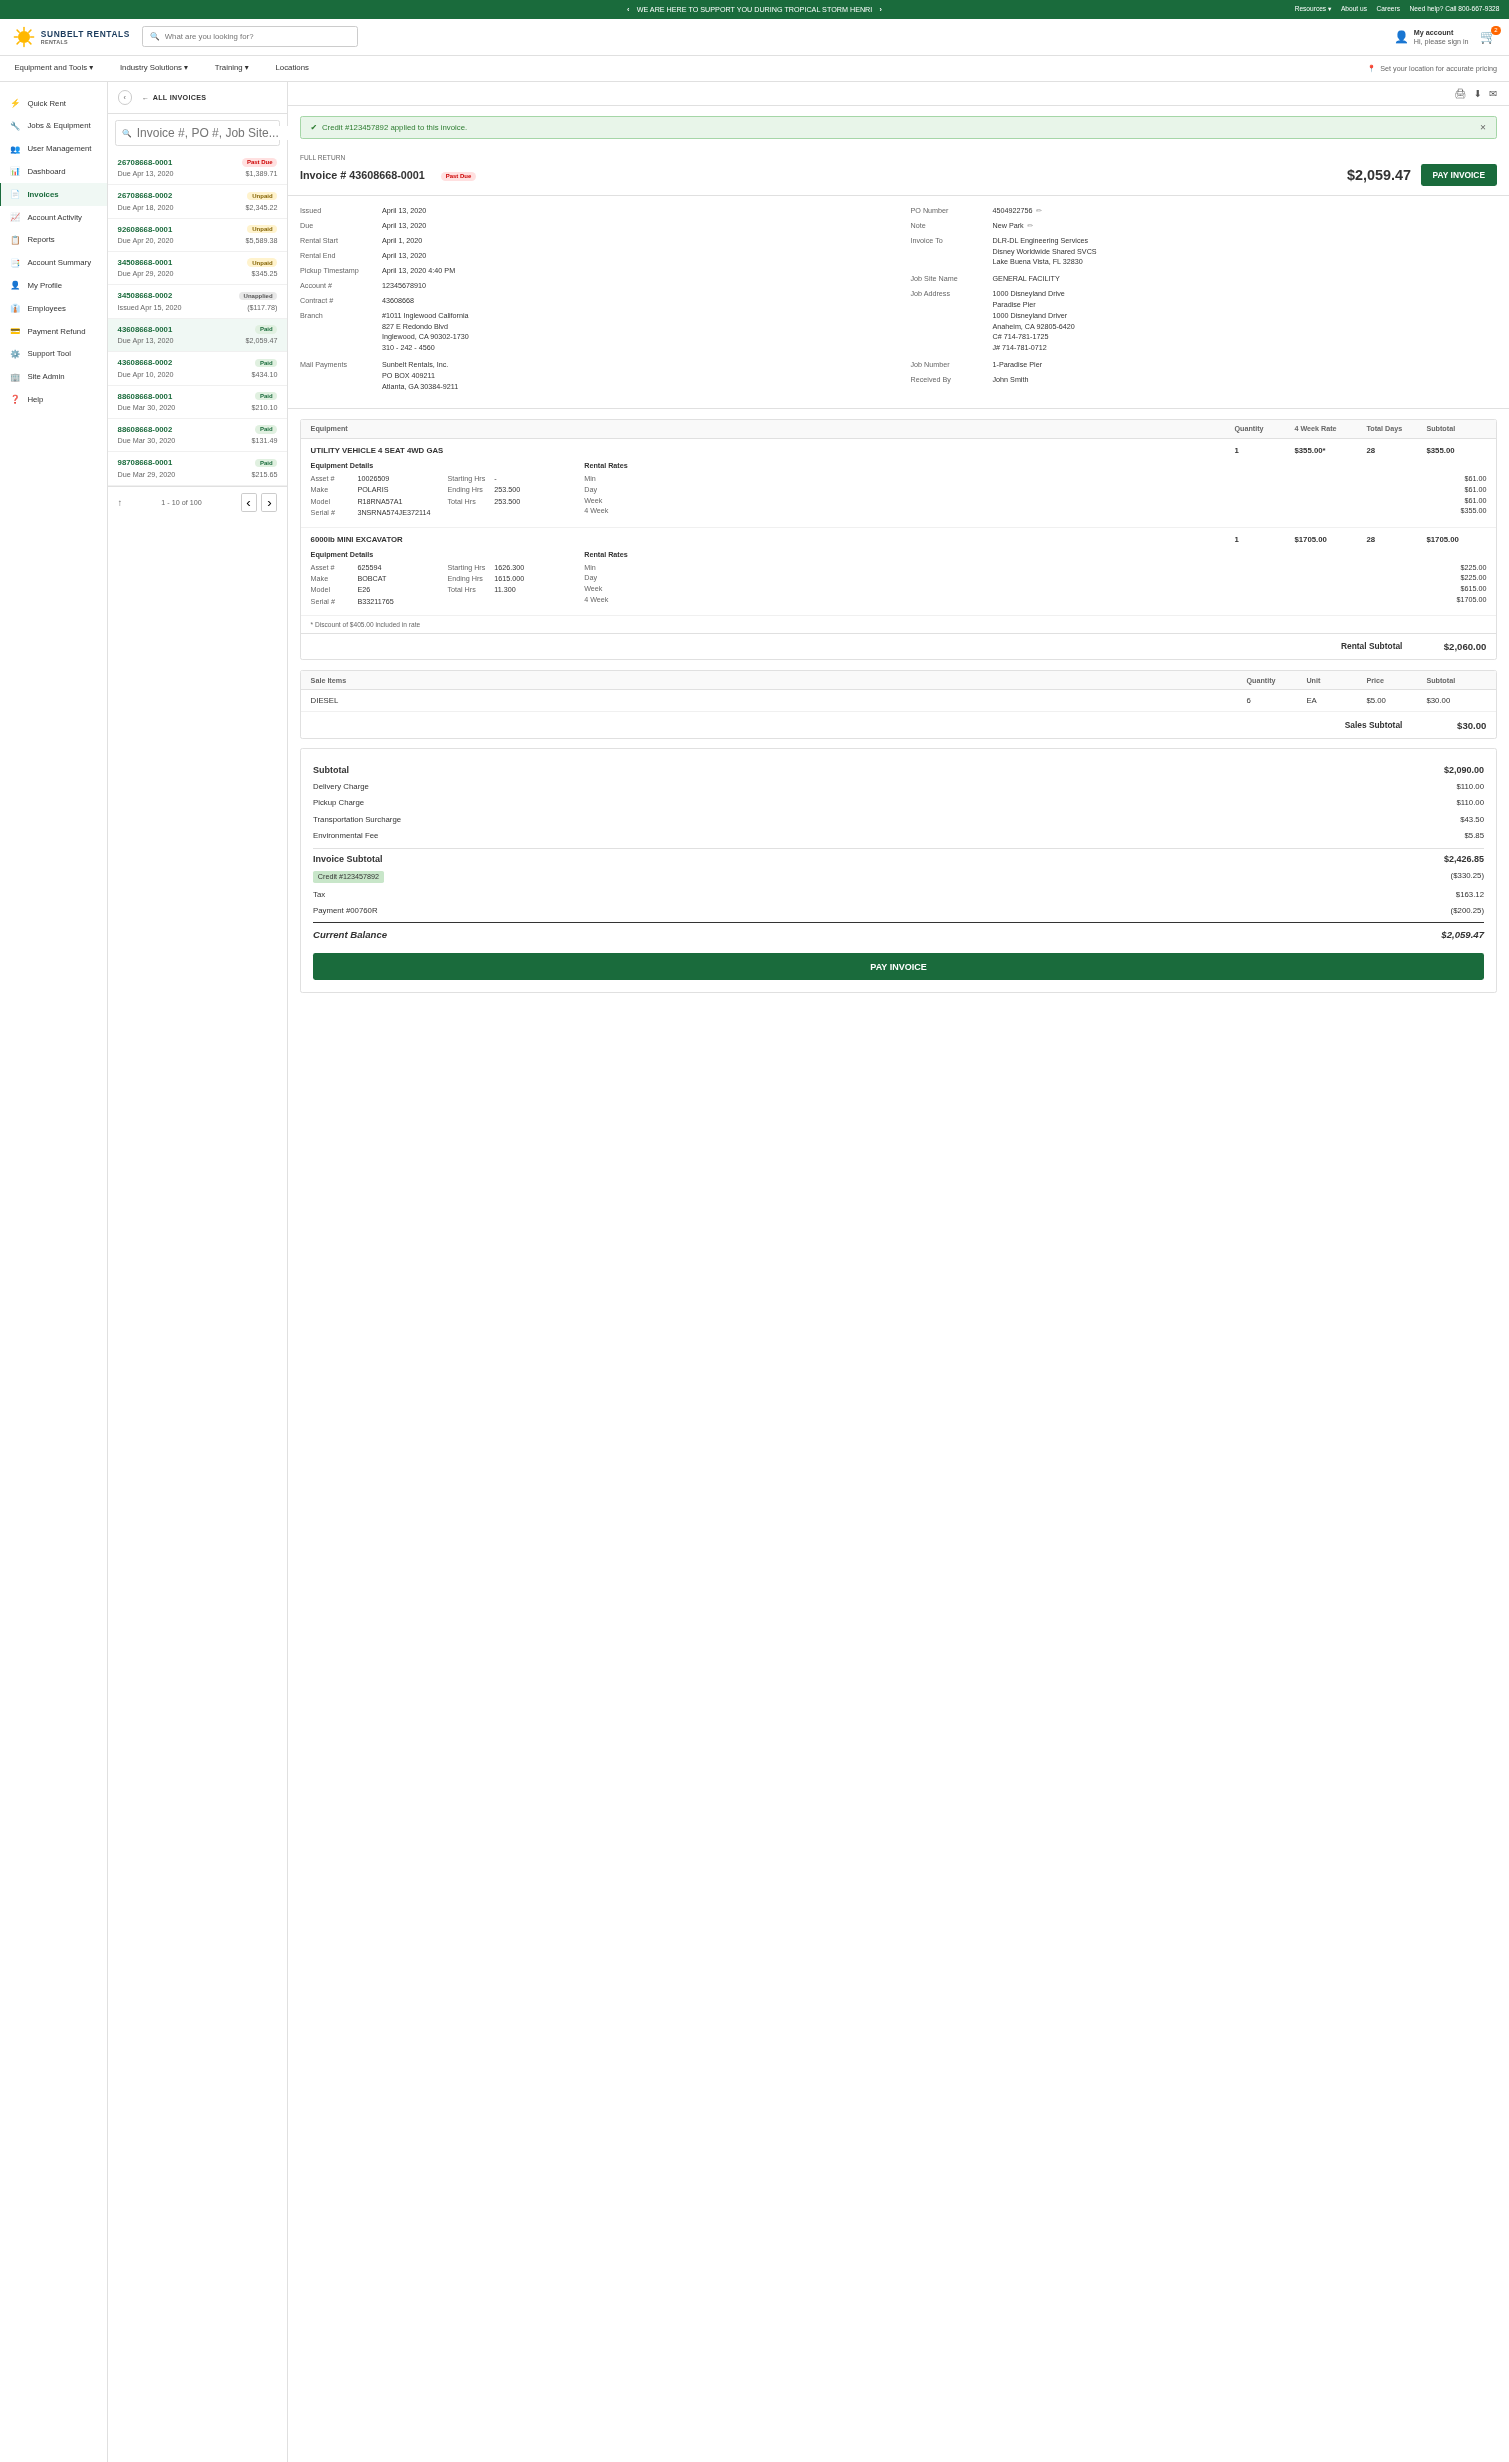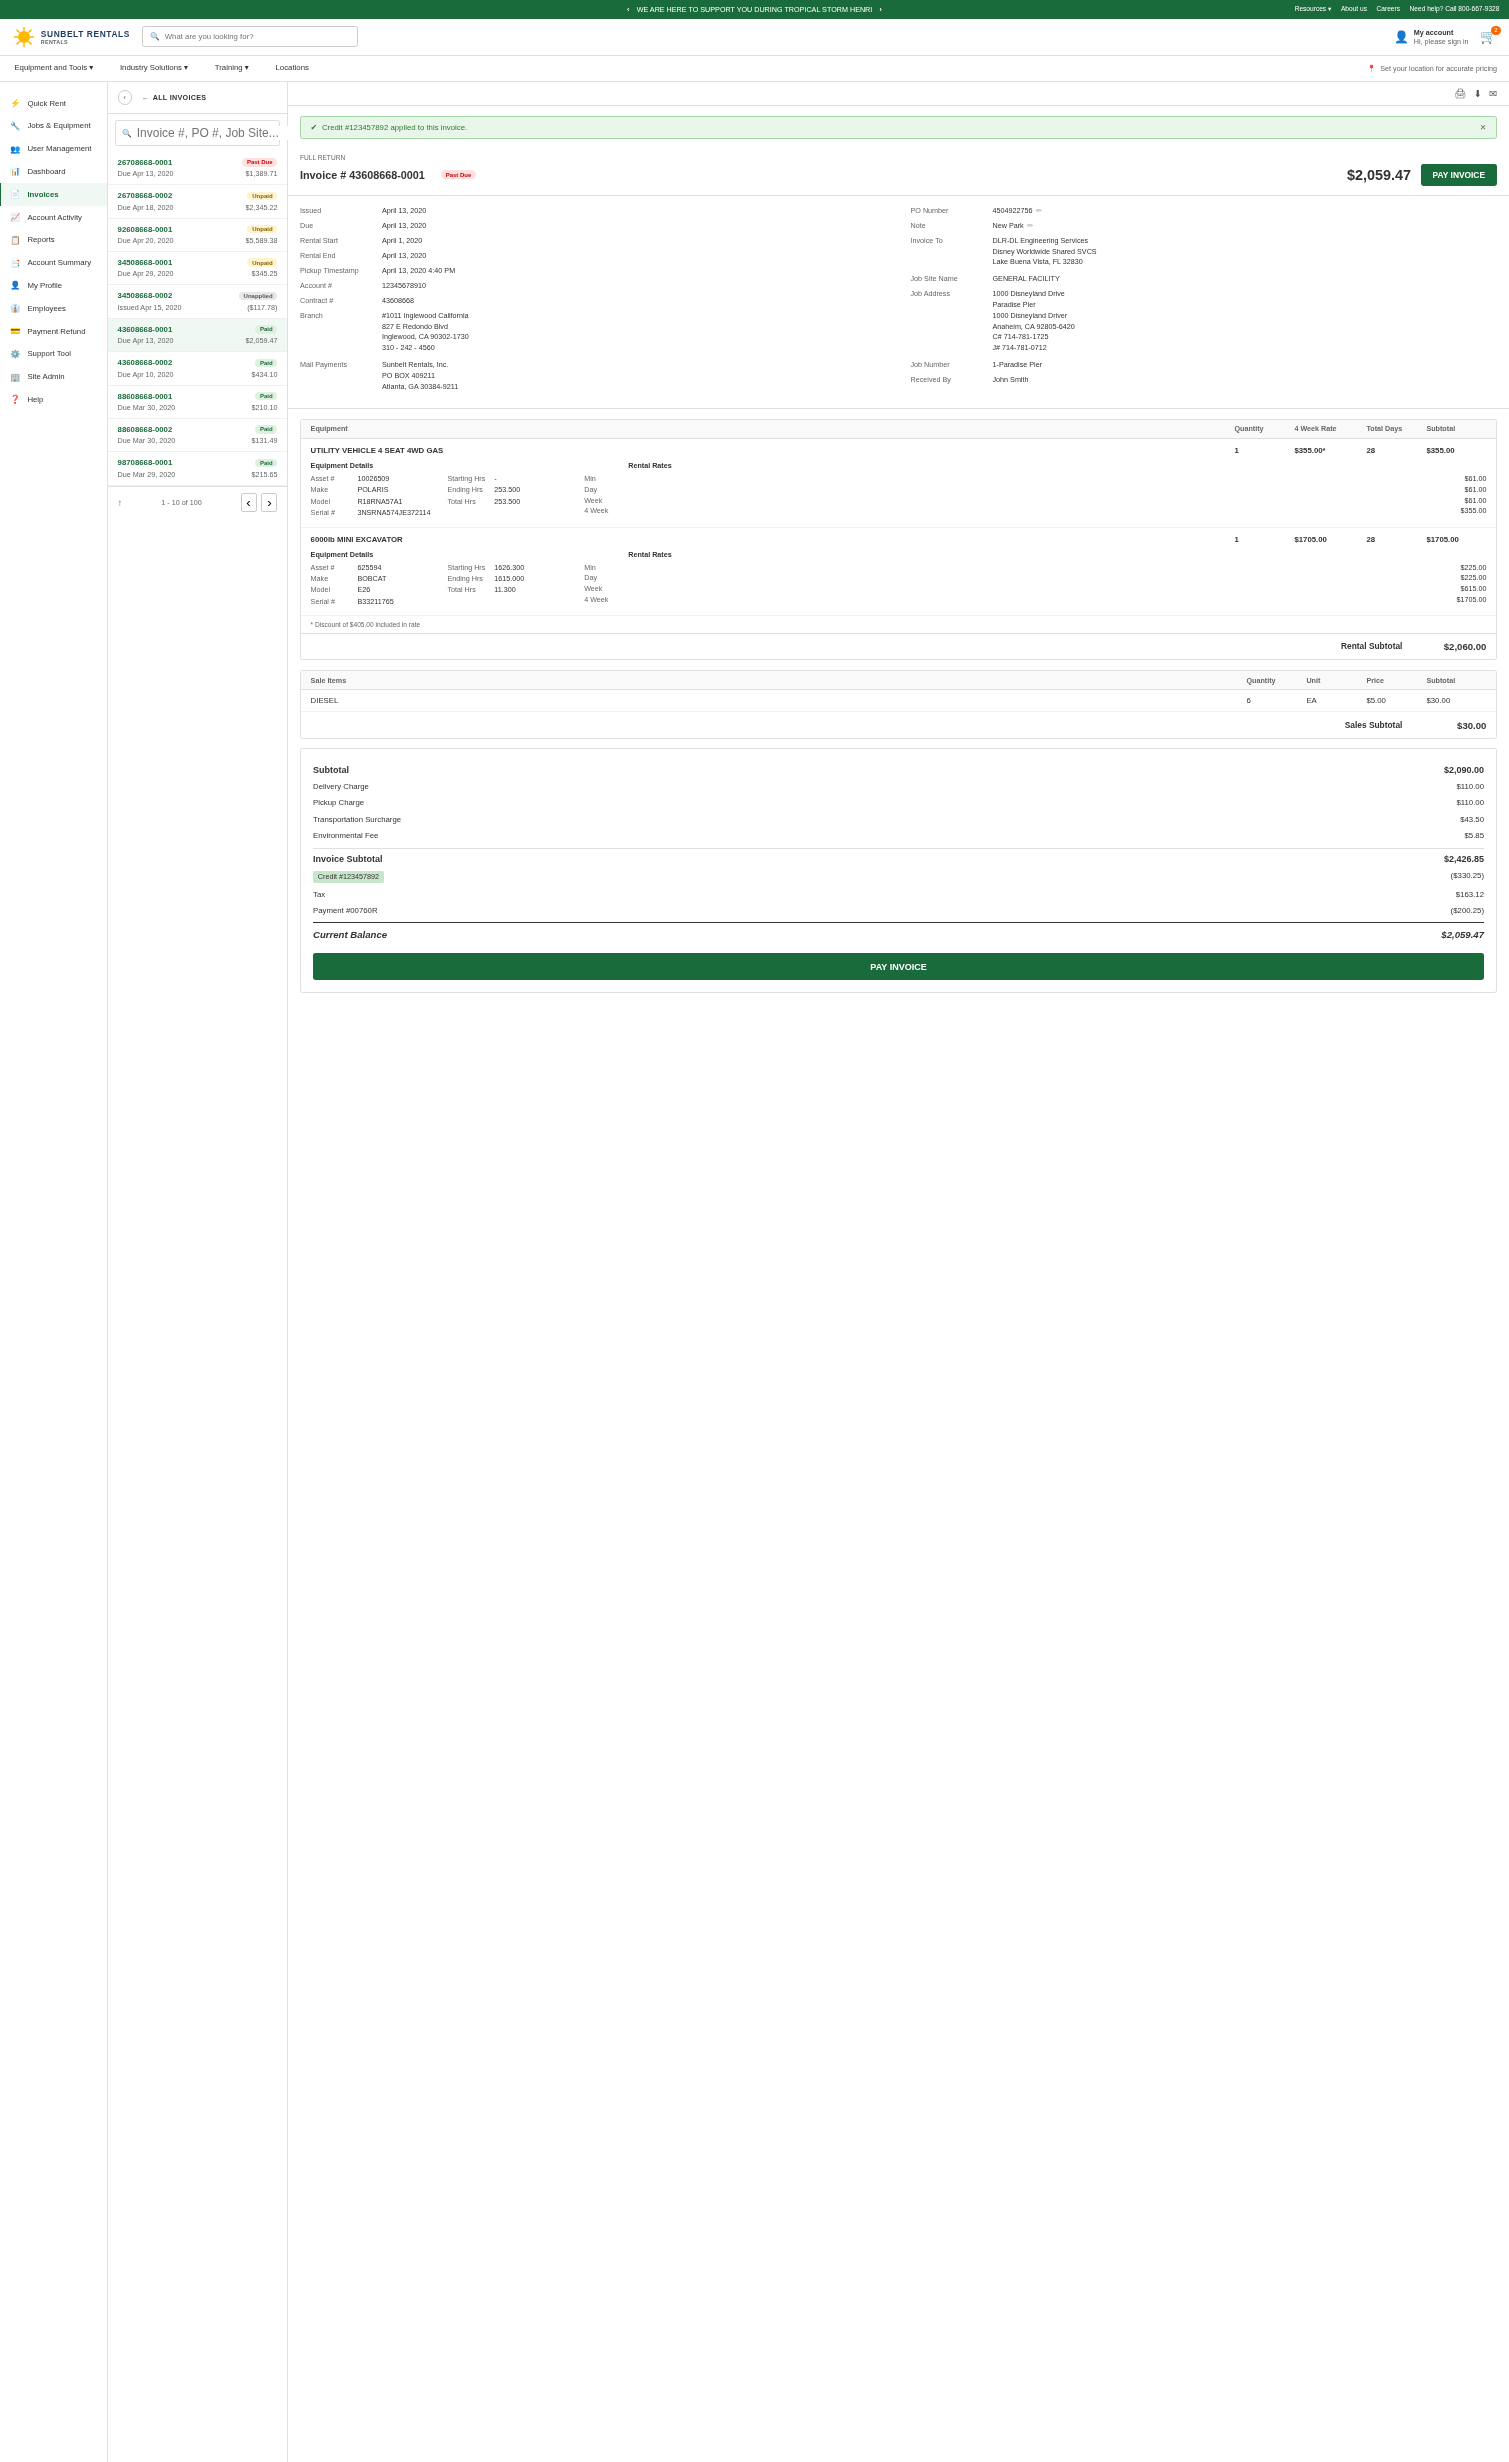--- a/index.html
+++ b/index.html
@@ -191,21 +191,21 @@
       font-size: 7.8px; color: #2e7d32;
     }
     .credit-banner .close { cursor: pointer; color: #666; }
 
     .invoice-title-section {
       padding: 6px 12px 9.6px;
       border-bottom: 0.6px solid #e0e0e0;
     }
     .full-return-label { font-size: 6.6px; color: #666; text-transform: uppercase; margin-bottom: 2.4px; }
     .invoice-title-row { display: flex; align-items: center; justify-content: space-between; }
-    .invoice-title-left { display: flex; align-items: center; gap: 16px; }
+    .invoice-title-left { display: flex; align-items: flex-end; gap: 16px; }
     .invoice-title-left h2 { font-size: 10.8px; font-weight: bold; color: #333; }
     .invoice-title-right { display: flex; align-items: center; gap: 9.6px; }
     .invoice-amount { font-size: 14.4px; font-weight: bold; color: #333; }
     .pay-invoice-btn {
       background: #1a6b3c; color: white;
       border: none; padding: 6px 12px;
       border-radius: 2.4px; cursor: pointer;
       font-size: 8.4px; font-weight: bold;
     }
 
@@ -253,21 +253,21 @@
       display: grid;
       grid-template-columns: 132px 132px 1fr;
       gap: 4.8px;
       font-size: 7.2px;
     }
     .details-col { }
     .details-row { display: flex; gap: 4.8px; margin-bottom: 2.4px; }
     .details-label { color: #666; width: 42px; flex-shrink: 0; }
     .details-value { color: #333; }
     .rental-rates-col { }
-    .rental-rates-title { font-weight: bold; font-size: 7.2px; margin-bottom: 3.6px; margin-left: 44px; }
+    .rental-rates-title { font-weight: bold; font-size: 7.2px; margin-bottom: 3.6px; }
     .rate-row { display: flex; justify-content: space-between; font-size: 7.2px; margin-bottom: 1.8px; }
     .rate-label { color: #666; width: 30px; }
     .rate-value { color: #333; text-align: right; }
 
     .discount-note { font-size: 6.6px; color: #666; padding: 4.8px 9.6px; }
     .rental-subtotal-row {
       display: flex; justify-content: flex-end;
       padding: 7.2px 9.6px;
       border-top: 0.6px solid #e0e0e0;
       gap: 24px;

